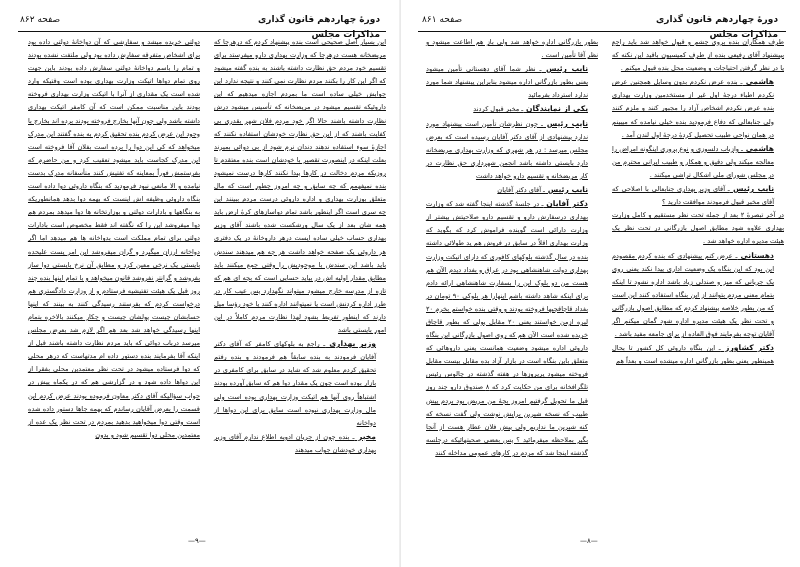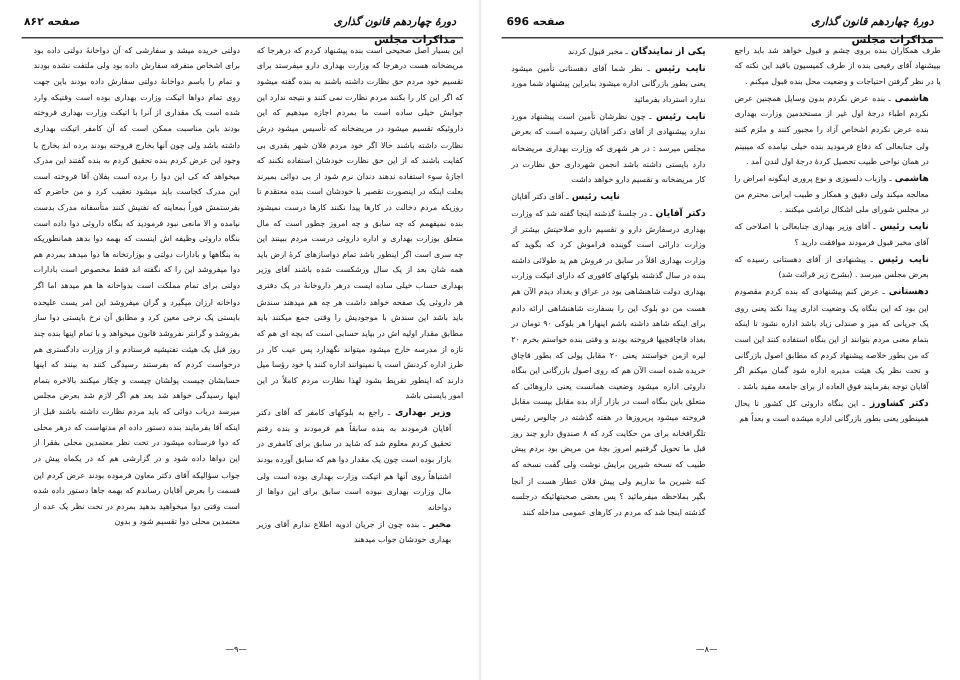--- a/index.html
+++ b/index.html
@@ -4,36 +4,36 @@
   <style>
     html, body { margin: 0; padding: 0; background: #ffffff; }
     body { width: 800px; height: 567px; overflow: hidden; position: relative;
            font-family: "DejaVu Sans", sans-serif; color: #111; }
     .page { position: absolute; top: 0; height: 567px; }
     .page-left { left: 0; width: 400px; }
     .page-right { left: 400px; width: 400px; }
     .running-head { position: absolute; top: 14px; height: 16px; left: 22px; right: 22px;
                     direction: rtl; font-size: 9px; font-weight: bold; }
     .page-left .running-head { left: 20px; right: 20px; }
-    .rh-series { position: absolute; right: 0; top: 0; font-style: italic; }
+    .rh-series { position: absolute; right: 0; top: 0; }
     .rh-title { position: absolute; left: 0; right: 0; text-align: right; top: 0; margin-top: 15px; }
-    .rh-pageno { position: absolute; left: 0; top: 0; font-weight: bold; }
+    .rh-pageno { position: absolute; left: 0; top: 0; font-weight: normal; }
     .rule { position: absolute; top: 31px; height: 1px; background: #111; }
     .page-left .rule { left: 18px; right: 14px; }
     .page-right .rule { left: 18px; right: 14px; }
     .col { position: absolute; top: 36px; width: 172px; direction: rtl; text-align: justify;
            font-size: 6.6px; line-height: 13.1px; }
     .page-right .col-r { right: 16px; }
     .page-right .col-l { right: 202px; }
     .page-left .col-r { right: 14px; }
     .page-left .col-l { right: 200px; }
-    .para { margin: 0; text-indent: 0; }
+    .para { margin: 0; text-indent: 0; text-decoration: underline; }
     .speaker { font-weight: bold; font-size: 7.6px; }
     .indent { padding-right: 10px; }
-    .center { text-align: left; }
+    .center { text-align: right; }
     .folio { position: absolute; top: 537px; font-size: 7px; direction: ltr; }
     .page-right .folio { left: 180px; }
     .page-left .folio { left: 188px; }
     .gutter { position: absolute; left: 399px; top: 0; width: 2px; height: 567px;
               background: linear-gradient(to right, #f2f2f2, #e6e6e6); }
   </style>
 </head>
 <body>
 
 <div class="page page-left">
@@ -53,33 +53,34 @@
     </div>
   <div class="folio">—۹—</div>
 </div>
 
 <div class="gutter"></div>
 
 <div class="page page-right">
   <div class="running-head">
     <span class="rh-series">دورهٔ چهاردهم قانون گذاری</span>
     <span class="rh-title">مذاکرات مجلس</span>
-    <span class="rh-pageno">صفحه 696</span>
+    <span class="rh-pageno">صفحه ۸۶۱</span>
   </div>
   <div class="rule"></div>
   <div class="col col-r">
       <p class="para"><span>طرف همکاران بنده بروی چشم و قبول خواهد شد باید راجع بپیشنهاد آقای رفیعی بنده از طرف کمیسیون باقید این نکته که یا در نظر گرفتن احتیاجات و وضعیت محل بنده قبول میکنم .</span></p>
       <p class="para indent"><span class="speaker">هاشمی </span><span>ـ بنده عرض نکردم بدون وسایل همچنین عرض نکردم اطباء درجهٔ اول غیر از مستخدمین وزارت بهداری بنده عرض نکردم اشخاص آزاد را مجبور کنند و ملزم کنند ولی جنابعالی که دفاع فرمودید بنده خیلی نیامده که میبینم در همان نواحی طبیب تحصیل کردهٔ درجهٔ اول لندن آمد .</span></p>
       <p class="para indent"><span class="speaker">هاشمی </span><span>ـ وازباب دلسوزی و نوع پروری اینگونه امراض را معالجه میکند ولی دقیق و همکار و طبیب ایرانی محترم من در مجلس شورای ملی اشکال تراشی میکنند .</span></p>
       <p class="para indent"><span class="speaker">نایب رئیس </span><span>ـ آقای وزیر بهداری جنابعالی با اصلاحی که آقای مخبر قبول فرمودند موافقت دارید ؟</span></p>
-      <p class="para indent"><span class="speaker">نایب رئیس </span><span>ـ پیشنهادی از آقای دهستانی رسیده که بعرض مجلس میرسد . (بشرح زیر قرائت شد)</span></p>
+      <p class="para"><span>در آخر تبصرهٔ ۲ بعد از جمله تحت نظر مستقیم و کامل وزارت بهداری علاوه شود مطابق اصول بازرگانی در تحت نظر یک هیئت مدیره اداره خواهد شد .</span></p>
       <p class="para indent"><span class="speaker">دهستانی </span><span>ـ عرض کنم پیشنهادی که بنده کردم مقصودم این بود که این بنگاه یک وضعیت اداری پیدا نکند یعنی روی یک جریانی که میز و صندلی زیاد باشد اداره نشود تا اینکه بتمام معنی مردم بتوانند از این بنگاه استفاده کنند این است که من بطور خلاصه پیشنهاد کردم که مطابق اصول بازرگانی و تحت نظر یک هیئت مدیره اداره شود گمان میکنم اگر آقایان توجه بفرمایند فوق العاده از برای جامعه مفید باشد .</span></p>
       <p class="para indent"><span class="speaker">دکتر کشاورز </span><span>ـ این بنگاه داروئی کل کشور تا بحال همینطور یعنی بطور بازرگانی اداره میشده است و بعداً هم</span></p>
     </div>
   <div class="col col-l">
+      <p class="para"><span>بطور بازرگانی اداره خواهد شد ولی باز هم اطاعت میشود و نظر آقا تأمین است .</span></p>
+      <p class="para indent"><span class="speaker">نایب رئیس </span><span>ـ نظر شما آقای دهستانی تأمین میشود یعنی بطور بازرگانی اداره میشود بنابراین پیشنهاد شما مورد ندارد استرداد بفرمائید</span></p>
       <p class="para indent"><span class="speaker">یکی از نمایندگان </span><span>ـ مخبر قبول کردند</span></p>
-      <p class="para indent"><span class="speaker">نایب رئیس </span><span>ـ نظر شما آقای دهستانی تأمین میشود یعنی بطور بازرگانی اداره میشود بنابراین پیشنهاد شما مورد ندارد استرداد بفرمائید</span></p>
       <p class="para indent"><span class="speaker">نایب رئیس </span><span>ـ چون نظرشان تأمین است پیشنهاد مورد ندارد پیشنهادی از آقای دکتر آفایان رسیده است که بعرض مجلس میرسد : در هر شهری که وزارت بهداری مریضخانه دارد بایستی داشته باشد انجمن شهرداری حق نظارت در کار مریضخانه و تقسیم دارو خواهد داشت</span></p>
       <p class="para indent center"><span class="speaker">نایب رئیس </span><span>ـ آقای دکتر آفایان</span></p>
       <p class="para indent"><span class="speaker">دکتر آفایان </span><span>ـ در جلسهٔ گذشته اینجا گفته شد که وزارت بهداری درسفارش دارو و تقسیم دارو صلاحیتش بیشتر از وزارت دارائی است گوینده فراموش کرد که بگوید که وزارت بهداری اقلاً در سابق در فروش هم ید طولائی داشته بنده در سال گذشته بلوکهای کافوری که دارای اتیکت وزارت بهداری دولت شاهنشاهی بود در عراق و بغداد دیدم الآن هم هست من دو بلوک این را بسفارت شاهنشاهی ارائه دادم برای اینکه شاهد داشته باشم اینهارا هر بلوکی ۹۰ تومان در بغداد قاچاقچیها فروخته بودند و وقتی بنده خواستم بخرم ۲۰ لیره ازمن خواستند یعنی ۲۰ مقابل پولی که بطور قاچاق خریده شده است الآن هم که روی اصول بازرگانی این بنگاه داروئی اداره میشود وضعیت همانست یعنی داروهائی که متعلق باین بنگاه است در بازار آزاد بده مقابل بیست مقابل فروخته میشود پریروزها در هفته گذشته در چالوس رئیس تلگرافخانه برای من حکایت کرد که ۸ صندوق دارو چند روز قبل ما تحویل گرفتیم امروز بچهٔ من مریض بود بردم پیش طبیب که نسخه شیرین برایش نوشت ولی گفت نسخه که کنه شیرین ما نداریم ولی پیش فلان عطار هست از آنجا بگیر بملاحظه میفرمائید ؟ پس بعضی صحبتهائیکه درجلسه گذشته اینجا شد که مردم در کارهای عمومی مداخله کنند</span></p>
     </div>
   <div class="folio">—۸—</div>
 </div>
 
 </body></html>

